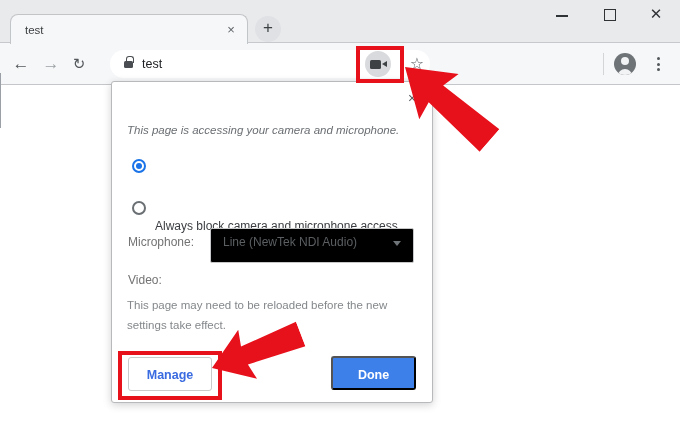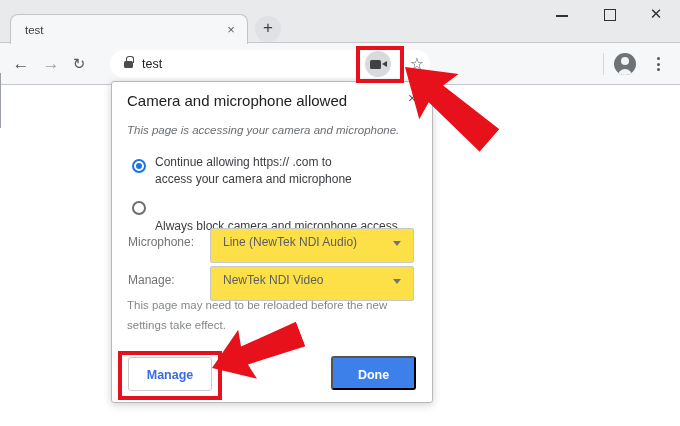--- a/index.html
+++ b/index.html
@@ -53,21 +53,21 @@
   .dlg-title { position:absolute; left:15px; top:10px; font-size:15px; color:#202124; }
   .dlg-desc { position:absolute; left:15px; top:42px; font-size:11.5px; color:#6a6e72;font-style:italic; }
   .radio { position:absolute; left:20px; width:14px; height:14px; border-radius:50%; border:2px solid #6a6f73; }
   .radio.sel { border-color:#1a73e8; }
   .radio.sel::after { content:""; position:absolute; inset:2px; border-radius:50%; background:#1a73e8; }
   .r1 { top:77px; } .r2 { top:119px; }
   .opt-label { position:absolute; left:43px; font-size:12px; color:#3a3d41; line-height:17px; }
   .l1 { top:72px; } .l2 { top:116px;margin-top:20px; }
   .field-label { position:absolute; left:16px; font-size:12px; color:#737373; }
   .fl1 { top:153px; } .fl2 { top:191px; }
-  .dropdown { position:absolute; left:98px; width:204px; height:35px; background:#fde047; border:1px solid #c6c8ca; border-radius:2px; }
+  .dropdown { position:absolute; left:98px; width:204px; height:35px; background:#000000; border:1px solid #c6c8ca; border-radius:2px; }
   .dd1 { top:146px; } .dd2 { top:184px; }
   .dd-text { position:absolute; left:12px; top:0; line-height:27px; font-size:12px; color:#5b5f62; }
   .dd-caret { position:absolute; right:12px; top:12px; width:0; height:0; border-top:5px solid #6f7478; border-left:4px solid transparent; border-right:4px solid transparent; }
   .note { position:absolute; left:15px; font-size:11.5px; color:#84888b; }
   .n1 { top:217px; } .n2 { top:237px; }
   .hl-manage { left:6px; top:269px; width:104px; height:49px; }
   .btn { position:absolute; height:34px; border-radius:3px; font-size:12.5px; font-weight:bold; text-align:center; line-height:34px; }
   .btn-manage { left:16px; top:275px; width:84px; background:#fff; border:1px solid #c9cacc; color:#3a6be0; }
   .btn-done { left:219px; top:274px; width:85px; background:#3e80ea; color:#fff; }
 </style>
@@ -101,44 +101,35 @@
   <div class="avatar"></div>
   <div class="menu-dots">
       <i></i>
       <i></i>
       <i></i>
     </div>
   <div class="window-edge"></div>
 </div>
 
 <div class="dialog">
-  <div class="dlg-title">Camera and microphone allowed</div>
   <div class="dlg-close">×</div>
   <div class="dlg-desc">This page is accessing your camera and microphone.</div>
 
   <span class="radio sel r1"></span>
-  <div class="opt-label l1">
-    <span>Continue allowing https:// .com to</span><br>
-    <span>access your camera and microphone</span>
-  </div>
 
   <span class="radio r2"></span>
   <div class="opt-label l2">Always block camera and microphone access</div>
 
   <div class="field-label fl1">Microphone:</div>
   <div class="dropdown dd1">
     <span class="dd-text">Line (NewTek NDI Audio)</span>
     <span class="dd-caret"></span>
   </div>
 
-  <div class="field-label fl2">Manage:</div>
-  <div class="dropdown dd2">
-    <span class="dd-text">NewTek NDI Video</span>
-    <span class="dd-caret"></span>
-  </div>
+  <div class="field-label fl2">Video:</div>
 
   <div class="note n2">settings take effect.</div>
   <div class="note n1">This page may need to be reloaded before the new</div>
 
   <div class="hl-box hl-manage"></div>
   <button class="btn btn-manage">Manage</button>
   <button class="btn btn-done">Done</button>
 </div>
 
 <div class="hl-box hl-cam"></div>

